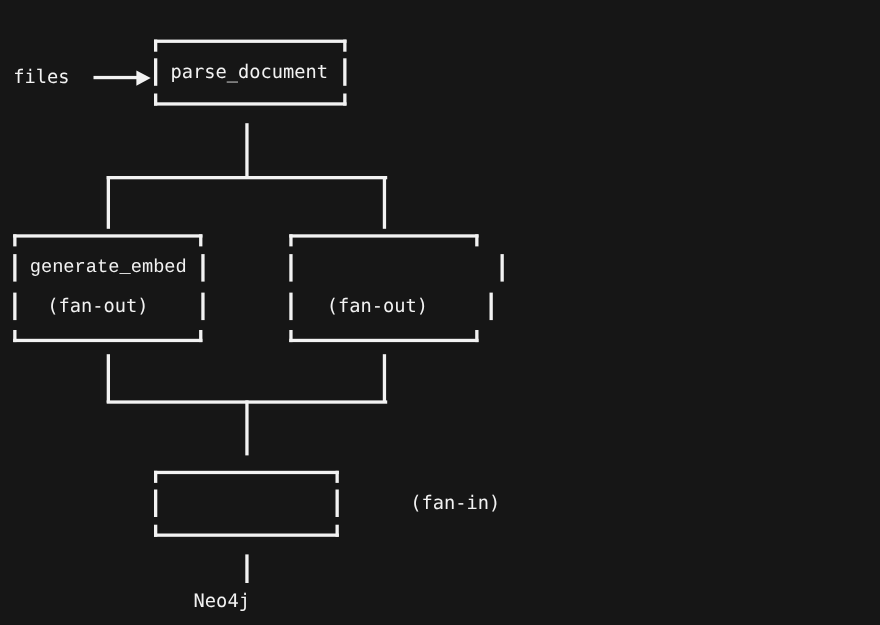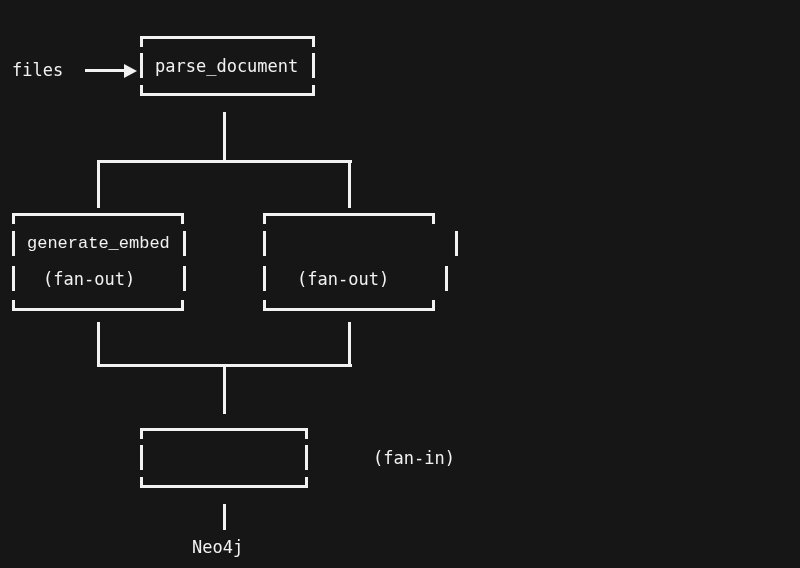--- a/index.html
+++ b/index.html
@@ -148,15 +148,15 @@
     <div class="corner tl"></div>
     <div class="corner tr"></div>
     <div class="corner bl"></div>
     <div class="corner br"></div>
   </div>
   <div class="pipe" style="left:140px; top:445px; height:25px;"></div>
   <div class="pipe" style="left:305px; top:445px; height:25px;"></div>
   <div class="txt" style="left:344px; top:444px;margin-left:29px;">(fan-in)</div>
 
   <div class="vline" style="left:223px; top:504px; height:26px;"></div>
-  <div class="txt" style="left:192px; top:533px;">Neo4j</div>
+  <div class="txt" style="left:176px; top:533px;">Neo4j</div>
 
 </div>
 
 </body></html>

